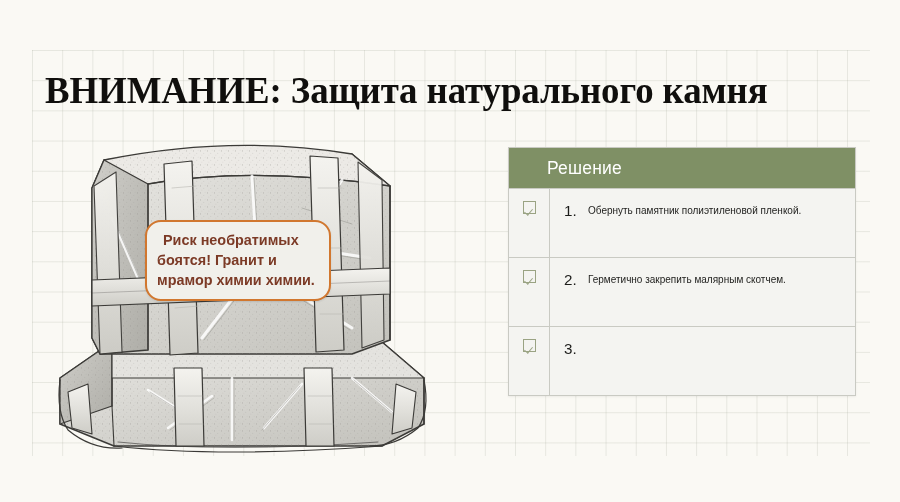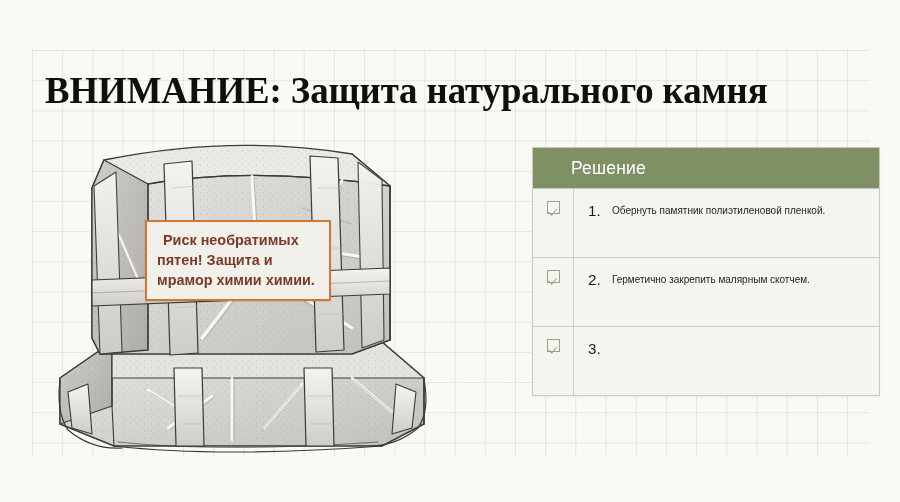--- a/index.html
+++ b/index.html
@@ -68,36 +68,36 @@
   
   #callout {
     position: absolute;
     left: 145px;
     top: 220px;
     width: 186px;
     box-sizing: border-box;
     padding: 8px 10px 9px 10px;
     background: #f1f0eb;
     border: 2px solid #d1772f;
-    border-radius: 1px;
+    border-radius: 16px;
     box-shadow: 0 1px 2px rgba(0,0,0,0.10);
   }
   #callout .ct {
     font-family: "Liberation Sans", sans-serif;
     font-weight: bold;
     font-size: 14.4px;
     line-height: 20px;
     color: #7c3a26;
     text-indent: 6px;
   }
 
   
   #table {
     position: absolute;
-    left: 532px;
+    left: 508px;
     top: 147px;
     width: 348px;
     background: #f4f4f1;
     border: 1px solid #c9cac3;
     box-sizing: border-box;
     box-shadow: 0 1px 2px rgba(0,0,0,0.06);
   }
   #table-header {
     background: #7f9065;
     height: 40px;
@@ -298,21 +298,21 @@
           <line x1="127" y1="296" x2="151" y2="296"></line>
           <line x1="256" y1="268" x2="280" y2="268"></line>
           <line x1="257" y1="296" x2="281" y2="296"></line>
         </g>
       </g>
     </svg>
   </div>
 
   <div id="callout">
     <div class="ct"> Риск необратимых</div>
-    <div class="ct" style="text-indent:0">пятен! Защита и</div>
+    <div class="ct" style="text-indent:0">боятся! Гранит и</div>
     <div class="ct" style="text-indent:0">мрамор химии химии.</div>
   </div>
 
   <div id="table">
 
     <div id="table-header">
       <span class="htext">Решение</span>
     </div>
 
     <div class="trow">

